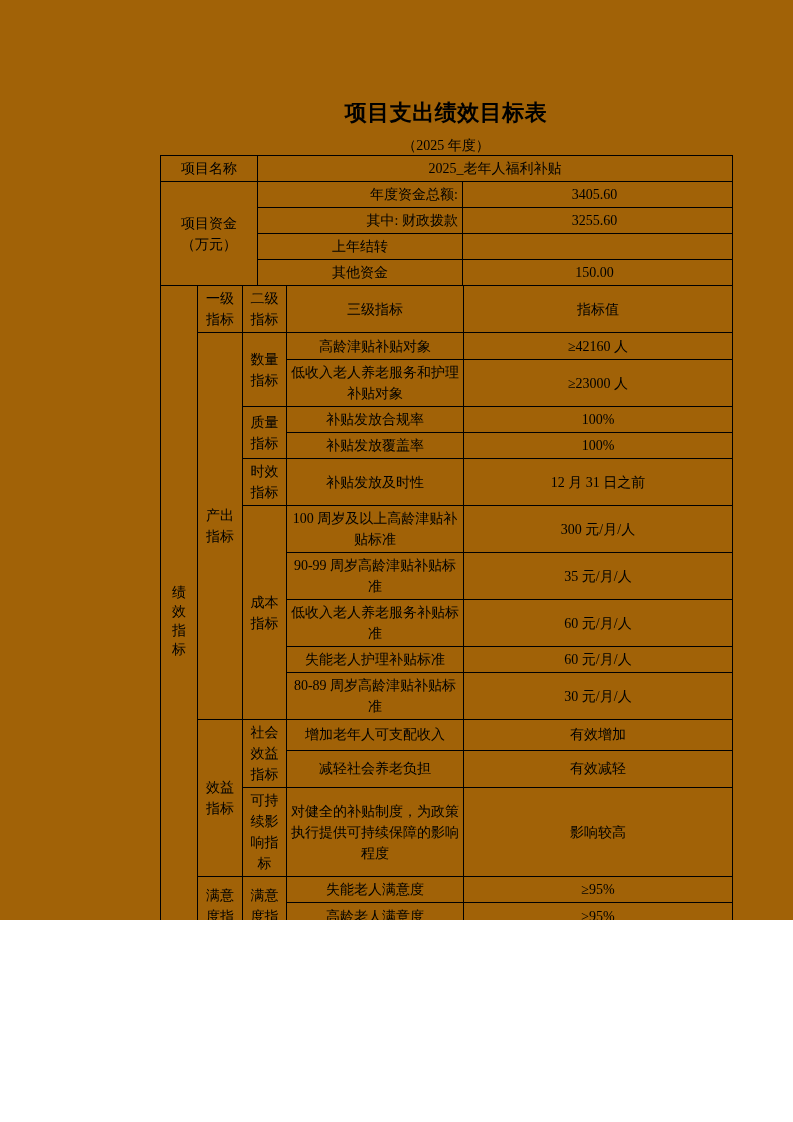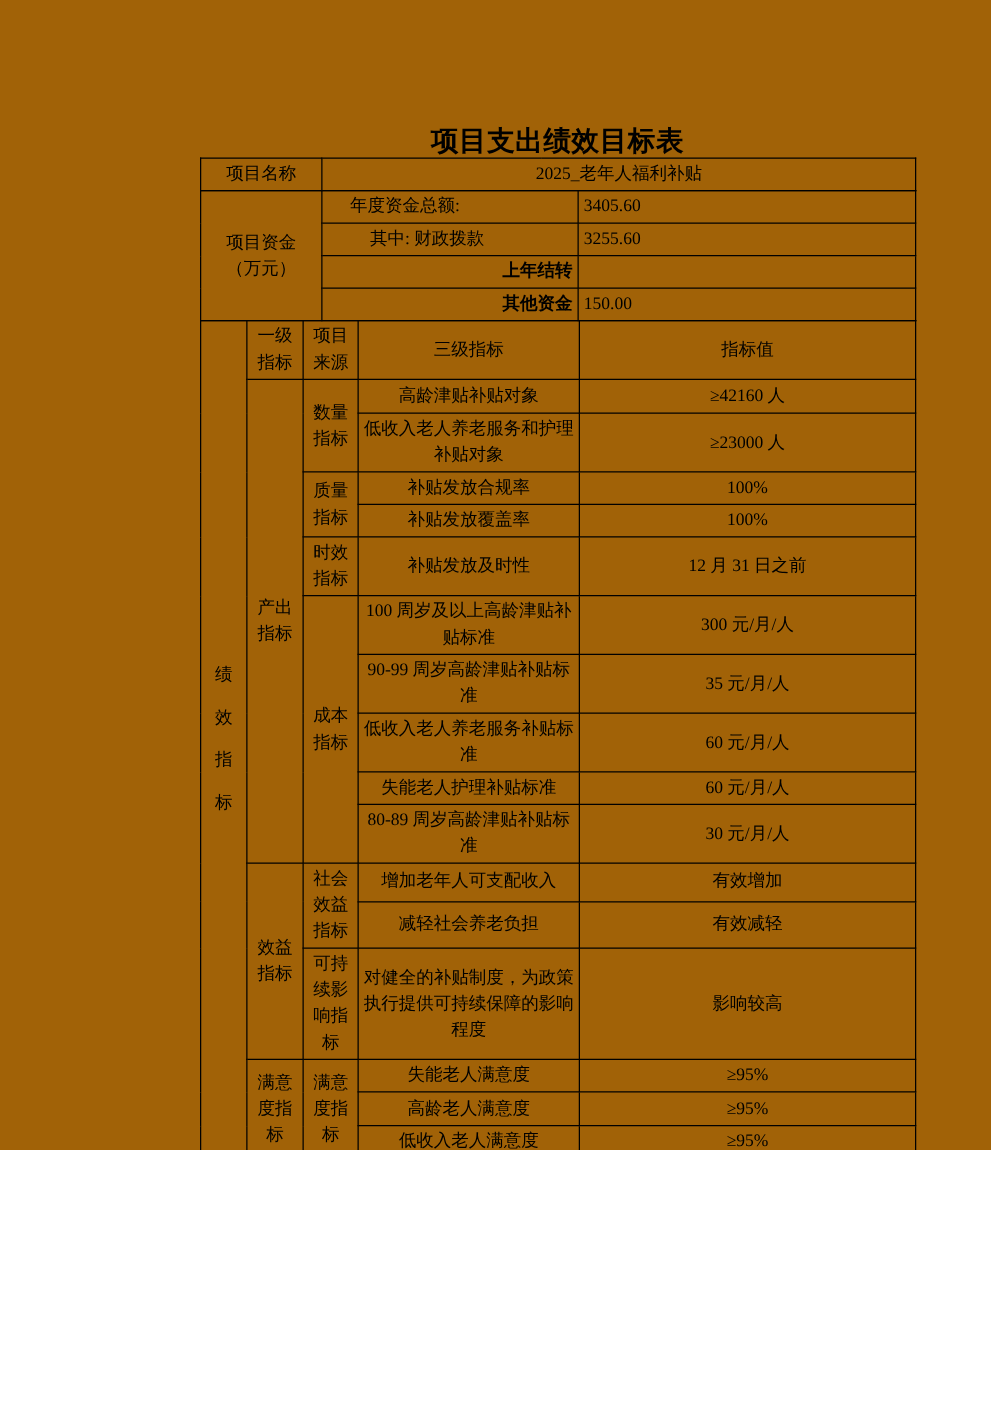--- a/index.html
+++ b/index.html
@@ -22,49 +22,50 @@
     font-size:14px;
   }
   table.tbl.first{margin-top:0;border-radius:16px;}
   table.tbl.stack{margin-top:-1px;}
   .tbl td{
     border:1px solid #000;
     text-align:center;vertical-align:middle;
     padding:2px 4px;line-height:21px;
     overflow:hidden;word-break:break-word;
   }
-  td.fname{text-align:left;}
+  td.fname{text-align:right;}
   td.fn0{padding-left:22px;}
   td.fn1{padding-left:38px;}
-  td.fnc{text-align:right;font-weight:bold;}
-  td.fval{text-align:left;padding-right:10px;}
+  td.fnc{text-align:center;}
+  td.fval{text-align:center;padding-right:10px;}
   td.vcell{padding:0;}
   .vert{
     width:16px;margin:0 auto;
     word-break:break-all;text-align:center;
   }
   .lh21{line-height:21px;}
-  .lh27{line-height:34px;}
+  .lh27{line-height:19px;}
   td.goal{
     text-align:justify;text-justify:inter-ideograph;
     padding:4px 10px;line-height:21px;
   }
   td.lvl{padding:2px 3px;line-height:21px;}
   .footer{
     position:absolute;top:1040px;right:118px;
     font-size:13px;line-height:16px;
   }
 </style>
 </head>
 <body>
 
 <div class="page">
   <div class="content">
 
     <div class="title">项目支出绩效目标表</div>
+    <div class="subtitle">（2025 年度）</div>
 
     <table class="tbl first">
       <colgroup>
           <col style="width:97px">
           <col style="width:175px">
           <col style="width:99px">
           <col style="width:201px">
         </colgroup>
       <tbody>
           <tr style="height:26px">
@@ -112,21 +113,21 @@
           <col style="width:44px">
           <col style="width:177px">
           <col style="width:269px">
         </colgroup>
       <tbody>
           <tr style="height:36px">
         <td class="vcell" rowspan="17">
           <div class="vert lh27">绩效指标</div>
         </td>
         <td class="lvl">一级指标</td>
-        <td class="lvl">项目来源</td>
+        <td class="lvl">二级指标</td>
         <td>三级指标</td>
         <td>指标值</td>
       </tr>
       <tr style="height:27px">
         <td class="lvl" rowspan="10">产出指标</td>
         <td class="lvl" rowspan="2">数量指标</td>
         <td>高龄津贴补贴对象</td>
         <td>≥42160 人</td>
       </tr>
       <tr style="height:46px">

